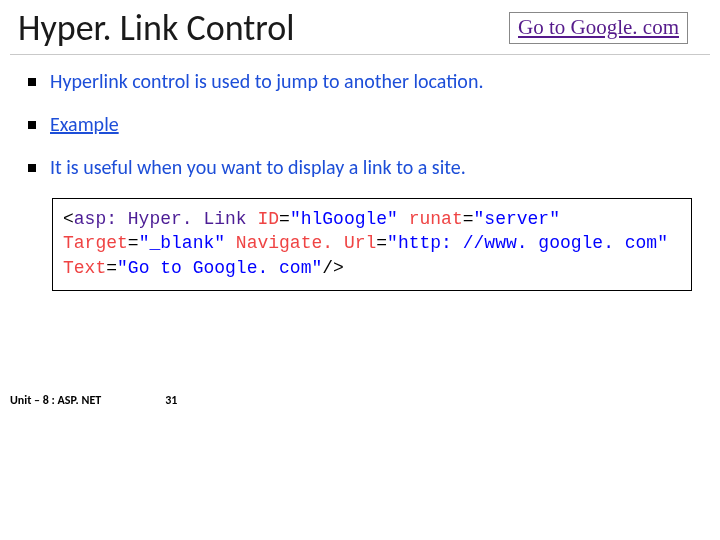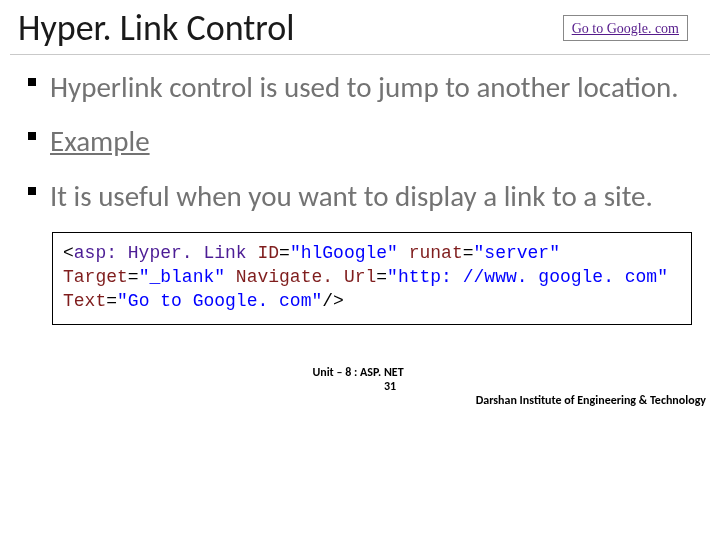--- a/index.html
+++ b/index.html
@@ -31,37 +31,37 @@
     flex: 1;
   }
   .link-demo-box {
     border: 1px solid #888;
     padding: 2px 8px 3px 8px;
     background: #fff;
     margin-right: 12px;
   }
   .link-demo {
     font-family: "Times New Roman", serif;
-    font-size: 14px;
+    font-size: 21px;
     color: #551a8b;
     text-decoration: underline;
   }
   .hr {
     border: none;
     border-top: 1px solid #c9c9c9;
     margin: 0 10px 0 10px;
   }
   .bullets {
     list-style: none;
     margin: 0;
     padding: 14px 24px 0 28px;
   }
   .bullets > li {
-    font-size: 29px;
-    color: #737373;
+    font-size: 20px;
+    color: #1d4ed8;
     margin-bottom: 18px;
     line-height: 1.25;
     position: relative;
     padding-left: 22px;
   }
   .bullets > li::before {
     content: "";
     position: absolute;
     left: 0;
     top: 9px;
@@ -74,34 +74,33 @@
     margin: 2px 28px 0 52px;
     border: 1px solid #000;
     padding: 8px 10px 10px 10px;
     font-family: Consolas, "Courier New", monospace;
     font-size: 18px;
     line-height: 1.35;
     word-break: break-word;
   }
   .code-box .kw   { color: #000; }
   .code-box .tag  { color: #4c1d95; }
-  .code-box .attr { color: #7f1d1d; }
+  .code-box .attr { color: #ef4444; }
   .code-box .val  { color: #0000ff; }
   .footer {
     position: absolute;
     left: 0;
     right: 0;
     bottom: 8px;
     display: flex;
     align-items: center;
     font-size: 12px;
     font-weight: 700;
     color: #000;
     padding: 0 14px 0 10px;
-    flex-direction: column;
   }
   .footer .unit { flex: 0 0 auto; }
   .footer .pagenum { flex: 0 0 auto; margin-left: 64px; }
   .footer .inst { margin-left: auto; text-align: right; }
 </style>
 </head>
 <body>
 
 <div class="slide">
 
@@ -126,16 +125,15 @@
     </li>
   </ul>
 
   <div class="code-box">
     <span class="kw">&lt;</span><span class="tag">asp: Hyper. Link</span><span class="kw"> </span><span class="attr">ID</span><span class="kw">=</span><span class="val">"hlGoogle"</span><span class="kw"> </span><span class="attr">runat</span><span class="kw">=</span><span class="val">"server"</span><span class="kw"> </span><span class="attr">Target</span><span class="kw">=</span><span class="val">"_blank"</span><span class="kw"> </span><span class="attr">Navigate. Url</span><span class="kw">=</span><span class="val">"http: //www. google. com"</span><span class="kw"> </span><span class="attr">Text</span><span class="kw">=</span><span class="val">"Go to Google. com"</span><span class="kw">/&gt;</span>
   </div>
 
   <div class="footer">
     <span class="unit">Unit – 8 : ASP. NET</span>
     <span class="pagenum">31</span>
-    <span class="inst">Darshan Institute of Engineering &amp; Technology</span>
   </div>
 
 </div>
 
 </body></html>

